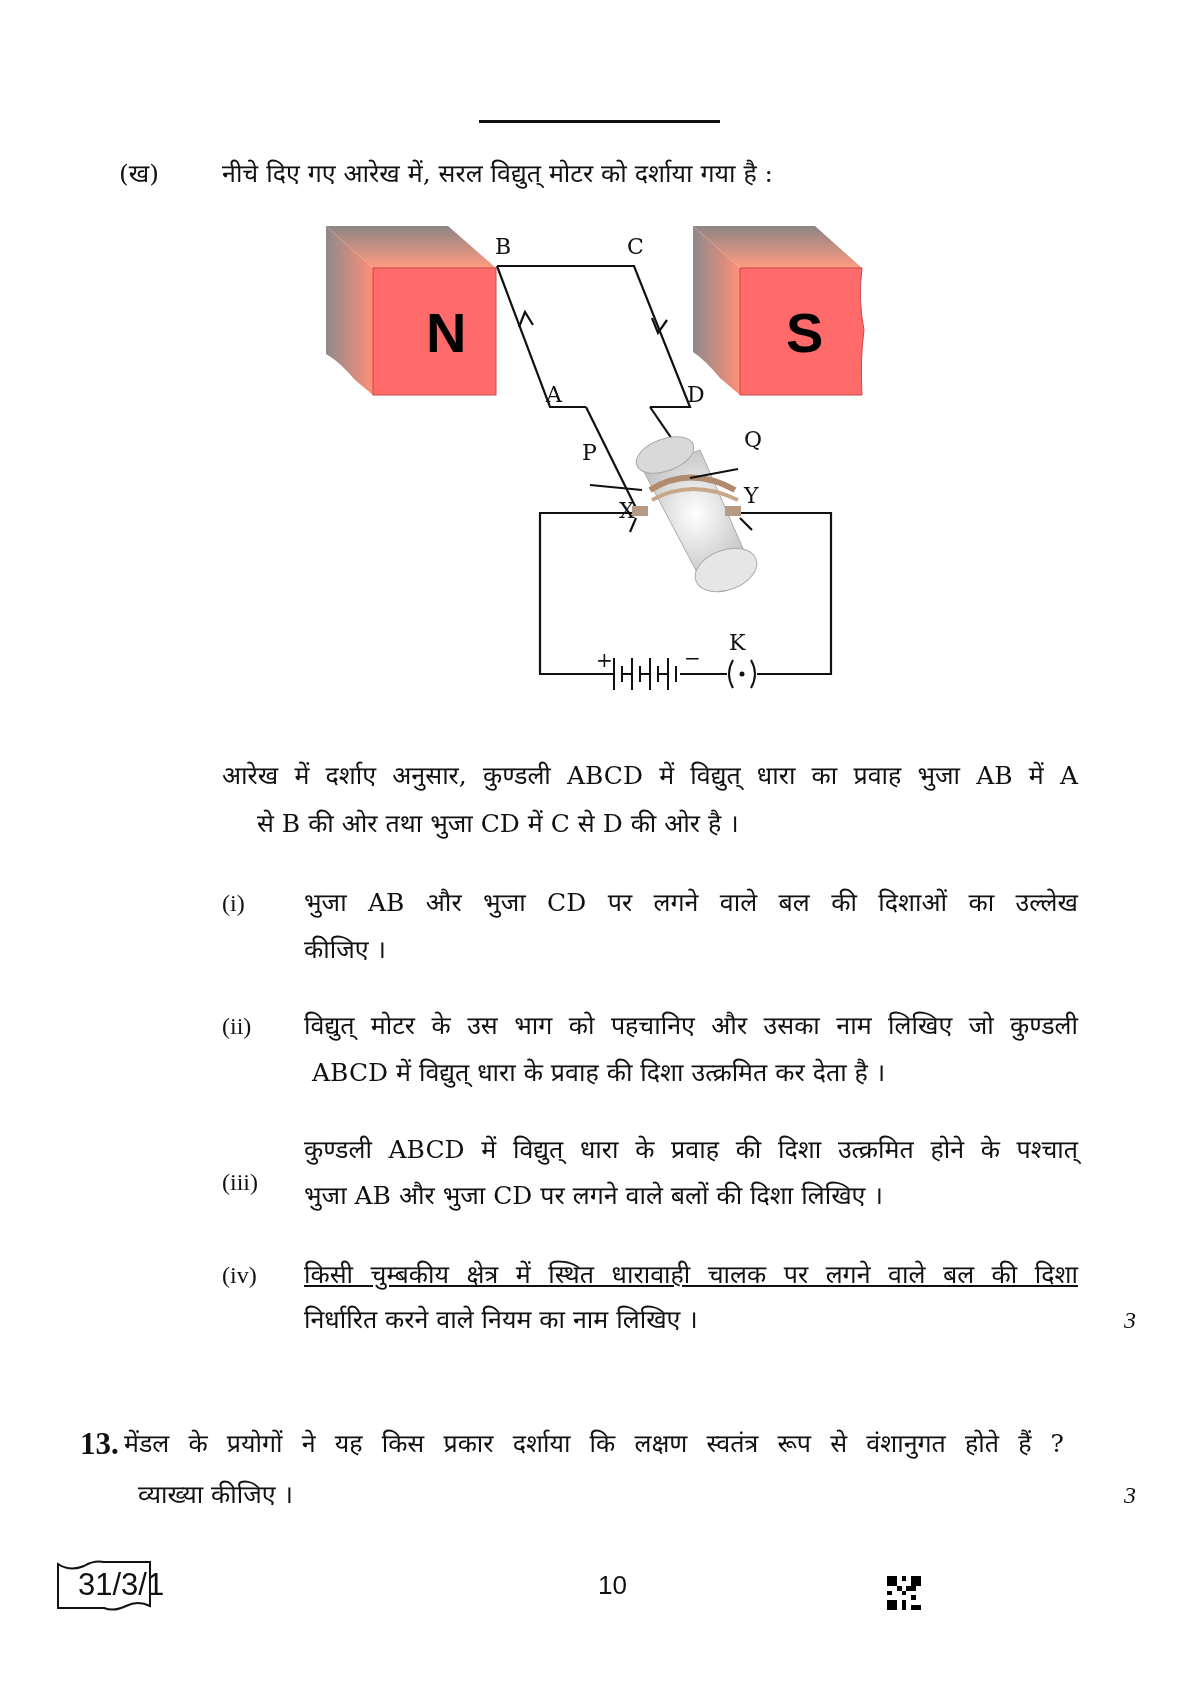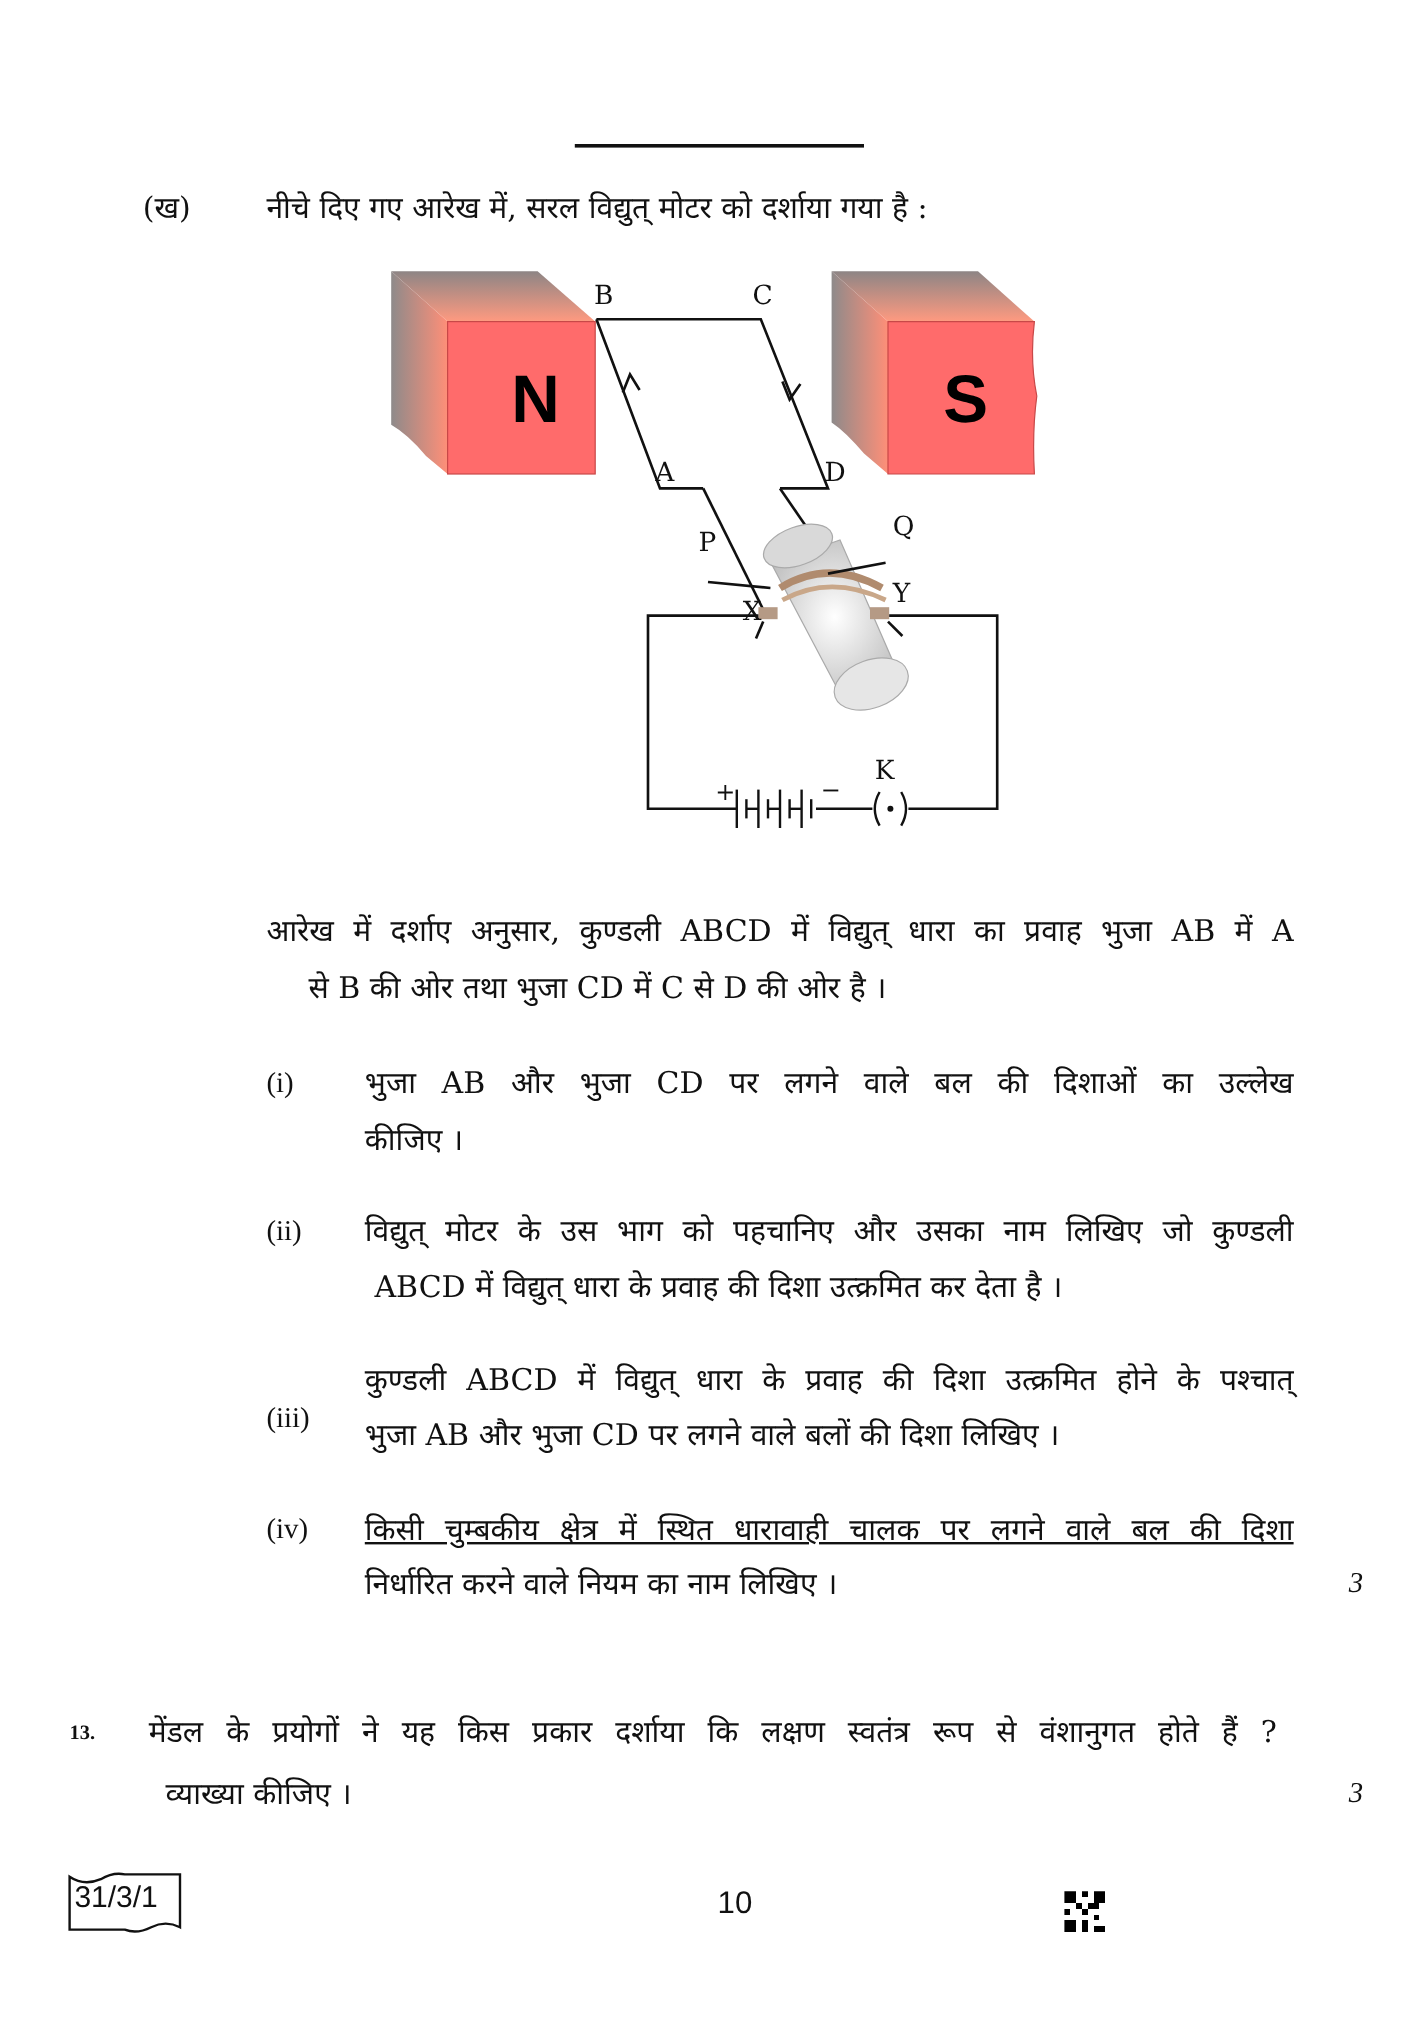--- a/index.html
+++ b/index.html
@@ -3,21 +3,21 @@
 <meta charset="utf-8">
 <style>
   html, body { margin:0; padding:0; background:#ffffff; }
   body { width:1190px; height:1683px; position:relative; overflow:hidden;
          font-family:"DejaVu Serif","Liberation Serif",serif; color:#111; }
   .abs { position:absolute; }
   .txt { font-size:25px; line-height:32px; white-space:nowrap; }
   .rule { position:absolute; left:479px; top:120px; width:241px; height:3px; background:#111; }
   .just { text-align:justify; text-align-last:justify; }
   .marks { font-style:italic; font-size:24px; font-family:"Liberation Serif",serif; }
-  .qnum { font-weight:bold; font-size:17px; font-family:"Liberation Serif",serif; }
+  .qnum { font-weight:bold; font-size:31px; font-family:"Liberation Serif",serif;margin-left:22px; }
   .roman { font-family:"Liberation Serif",serif; font-size:24px; }
   .diagram { position:absolute; left:0; top:0; }
   .footer-code { position:absolute; left:56px; top:1558px; width:96px; height:54px; }
   .page-no { position:absolute; left:582px; top:1570px; font-family:"Liberation Sans",sans-serif; font-size:26px;margin-left:16px; }
   .qr { position:absolute; left:887px; top:1576px; width:34px; height:34px; }
 </style>
 </head>
 <body>
 
 <div class="rule"></div>
@@ -141,21 +141,21 @@
 <div class="abs txt marks" style="left:1124px;top:1304px;">3</div>
 
 <div class="abs txt qnum" style="left:58px;top:1428px;">13.</div>
 <div class="abs txt just" style="left:124px;top:1428px;width:940px;">मेंडल के प्रयोगों ने यह किस प्रकार दर्शाया कि लक्षण स्वतंत्र रूप से वंशानुगत होते हैं ?</div>
 <div class="abs txt" style="left:138px;top:1479px;">व्याख्या कीजिए ।</div>
 <div class="abs txt marks" style="left:1124px;top:1479px;">3</div>
 
 <svg class="footer-code" viewBox="0 0 96 54">
   <path d="M2,6 Q14,14 28,8 Q38,2 48,4 L94,4 L94,48 Q82,42 70,48 Q58,54 48,50 L2,50 Z" fill="none" stroke="#111" stroke-width="2"></path>
 </svg>
-<div class="abs" style="left:62px;top:1567px;font-family:'Liberation Sans',sans-serif;font-size:25px;text-align:center;">31/3/1</div>
+<div class="abs" style="left:78px;top:1567px;font-family:'Liberation Sans',sans-serif;font-size:31px;text-align:center;">31/3/1</div>
 <div class="page-no">10</div>
 
 <svg class="qr" viewBox="0 0 7 7" shape-rendering="crispEdges">
   <rect x="0" y="0" width="2" height="2" fill="#000"></rect>
   <rect x="5" y="0" width="2" height="2" fill="#000"></rect>
   <rect x="0" y="5" width="2" height="2" fill="#000"></rect>
   <rect x="3" y="0" width="1" height="1" fill="#000"></rect>
   <rect x="2" y="2" width="1" height="1" fill="#000"></rect>
   <rect x="4" y="2" width="2" height="1" fill="#000"></rect>
   <rect x="3" y="3" width="1" height="1" fill="#000"></rect>

